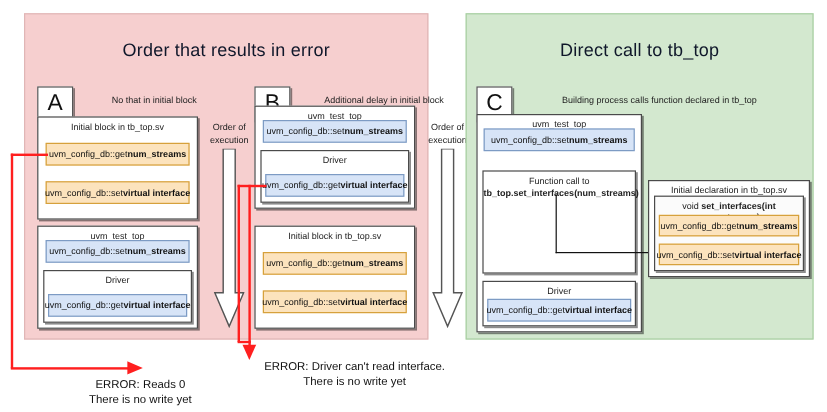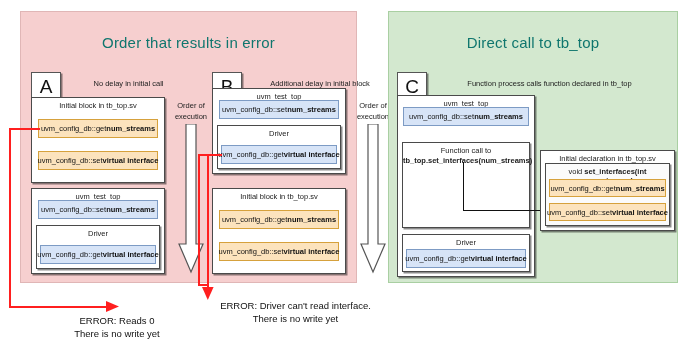--- a/index.html
+++ b/index.html
@@ -17,21 +17,21 @@
   .panel-error{
     left:20px;top:11px;width:337px;height:272px;
     background:#f6cfcf;border:1px solid #e0b6b6;
   }
   .panel-direct{
     left:388px;top:11px;width:290px;height:272px;
     background:#d3e8cf;border:1px solid #a9cfa2;
   }
   .panel-title{
     position:absolute;left:0;right:0;top:22px;
-    text-align:center;font-size:15px;color:#0f766e;
+    text-align:center;font-size:15px;color:#0f172a;
     letter-spacing:.2px;
   }
 
   
   .badge{
     position:absolute;box-sizing:border-box;
     width:30px;height:30px;background:#ffffff;
     border:1px solid #555;
     box-shadow:1.5px 1.5px 0 rgba(0,0,0,.45);
     font-size:19px;color:#111;
@@ -89,21 +89,21 @@
 </head>
 <body>
 
 <div class="stage">
 
   <div class="panel panel-error">
     <div class="panel-title">Order that results in error</div>
   </div>
 
   <div class="badge" style="left:31px;top:72px;">A</div>
-  <div class="caption" style="left:66px;top:79px;width:125px;">No delay in initial call</div>
+  <div class="caption" style="left:66px;top:79px;width:125px;">No that in initial block</div>
 
   <div class="box" style="left:31px;top:97px;width:134px;height:86px;">
     <div class="box-label">Initial block in tb_top.sv</div>
   </div>
   <div class="chip chip-orange" style="left:38px;top:119px;width:120px;height:19px;">
     <span>uvm_config_db::get </span>
       <b>num_streams</b>
   </div>
   <div class="chip chip-orange" style="left:38px;top:151px;width:120px;height:19px;">
     <span>uvm_config_db::set </span>
@@ -188,21 +188,21 @@
   </svg>
   <div class="err-text" style="left:193px;top:300px;width:205px;">
     <span id="err-b">ERROR: Driver can't read interface.<br>There is no write yet</span>
   </div>
 
   <div class="panel panel-direct">
     <div class="panel-title">Direct call to tb_top</div>
   </div>
 
   <div class="badge" style="left:397px;top:72px;">C</div>
-  <div class="caption" style="left:432px;top:79px;width:235px;">Function process calls function declared in tb_top</div>
+  <div class="caption" style="left:432px;top:79px;width:235px;">Building process calls function declared in tb_top</div>
 
   <div class="box" style="left:397px;top:95px;width:138px;height:182px;">
     <div class="box-label">uvm_test_top</div>
   </div>
   <div class="chip chip-blue" style="left:403px;top:107px;width:126px;height:19px;">
     <span>uvm_config_db::set </span>
       <b>num_streams</b>
   </div>
 
   <div class="box" style="left:402px;top:142px;width:128px;height:86px;">

